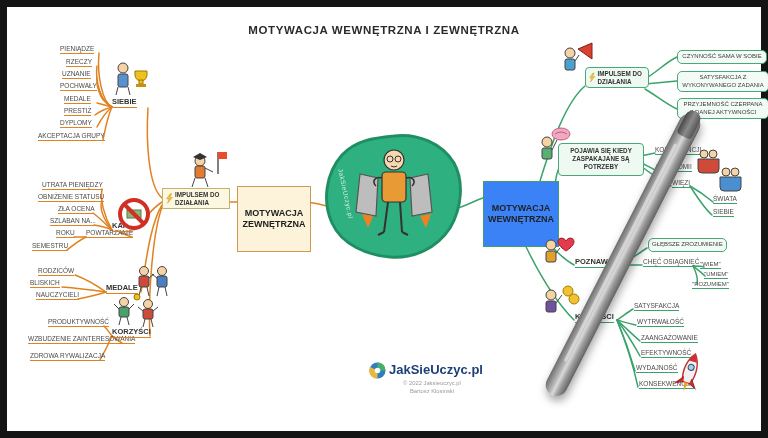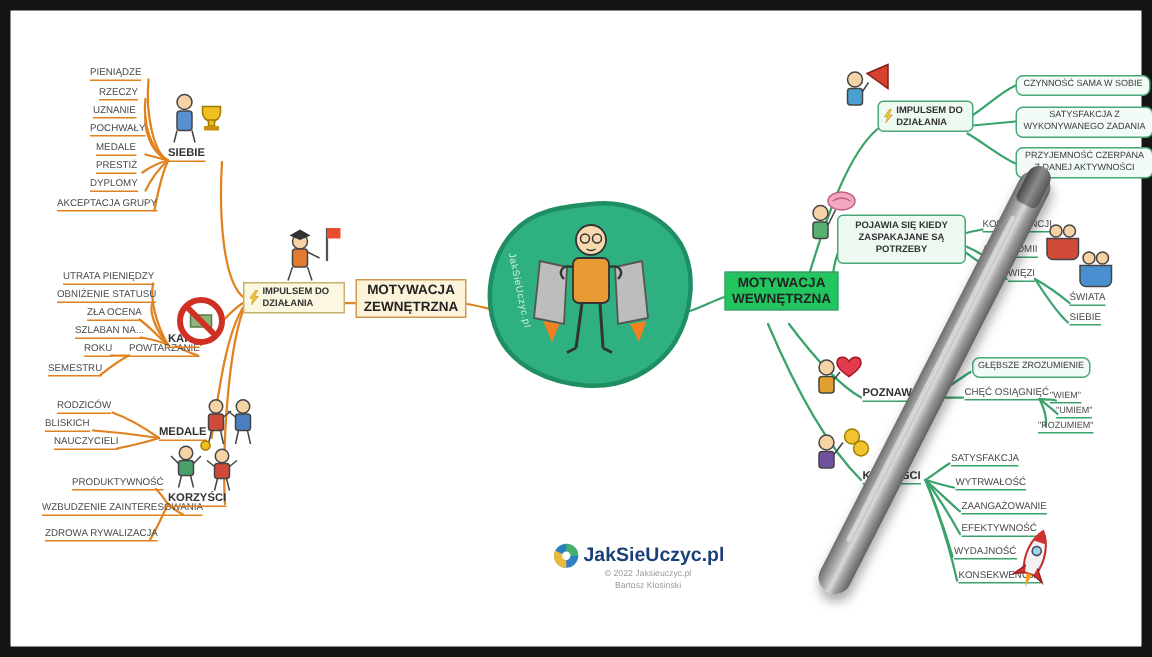--- a/index.html
+++ b/index.html
@@ -21,24 +21,24 @@
   .leaf.o{border-bottom:1.4px solid #e0821f;}
   .leaf.g{border-bottom:1.4px solid #3aa36b;}
   .blabel{
     position:absolute;font-size:7.5px;font-weight:bold;color:#333;
     white-space:nowrap;padding-bottom:1px;
   }
   .blabel.o{border-bottom:1.6px solid #e0821f;}
   .blabel.g{border-bottom:1.6px solid #3aa36b;}
   .rootbox{
     position:absolute;font-weight:bold;text-align:center;font-size:9px;
-    line-height:1.2;color:#222;padding:1px 3px;
+    line-height:1.2;color:#222;padding:21px 3px;
   }
   .rootbox.o{background:#fdf3da;border:1.2px solid #cf9a4e;width:66px;}
-  .rootbox.g{background:#22c55e;border:1.2px solid #3f9e6c;width:68px;}
+  .rootbox.g{background:#3b82f6;border:1.2px solid #3f9e6c;width:68px;}
   .impbox{
     position:absolute;display:flex;align-items:center;gap:2px;
     font-size:6.3px;font-weight:bold;line-height:1.15;padding:2px 3px;color:#333;
   }
   .impbox.y{background:#fcf7e0;border:1px solid #c2b26d;width:60px;}
   .impbox.g{background:#eef9f2;border:1px solid #48a878;border-radius:4px;width:56px;}
   .gbox{
     position:absolute;font-size:6px;color:#3c3c3c;background:#f2fbf6;
     border:1px solid #48a878;border-radius:5px;padding:2px 3px;
     text-align:center;line-height:1.25;
@@ -130,20 +130,21 @@
       <path d="M512,216 C529,256 551,297 574,320"></path>
       <path d="M617,320 C623,316 628,312 633,309"></path>
       <path d="M617,320 C624,322 630,324 636,325"></path>
       <path d="M617,320 C626,328 634,336 640,341"></path>
       <path d="M617,320 C627,333 635,347 640,356"></path>
       <path d="M617,320 C625,339 631,357 635,371"></path>
       <path d="M617,320 C627,345 634,369 638,387"></path>
     </g>
   </svg>
 
+  <div class="title">MOTYWACJA WEWNĘTRZNA I ZEWNĘTRZNA</div>
 
   <span class="leaf o" style="left:60px;top:45px">PIENIĄDZE</span>
   <span class="leaf o" style="left:66px;top:58px">RZECZY</span>
   <span class="leaf o" style="left:62px;top:70px">UZNANIE</span>
   <span class="leaf o" style="left:60px;top:82px">POCHWAŁY</span>
   <span class="leaf o" style="left:64px;top:95px">MEDALE</span>
   <span class="leaf o" style="left:64px;top:107px">PRESTIŻ</span>
   <span class="leaf o" style="left:60px;top:119px">DYPLOMY</span>
   <span class="leaf o" style="left:38px;top:132px">AKCEPTACJA GRUPY</span>
   <span class="blabel o" style="left:112px;top:97px">SIEBIE</span>

